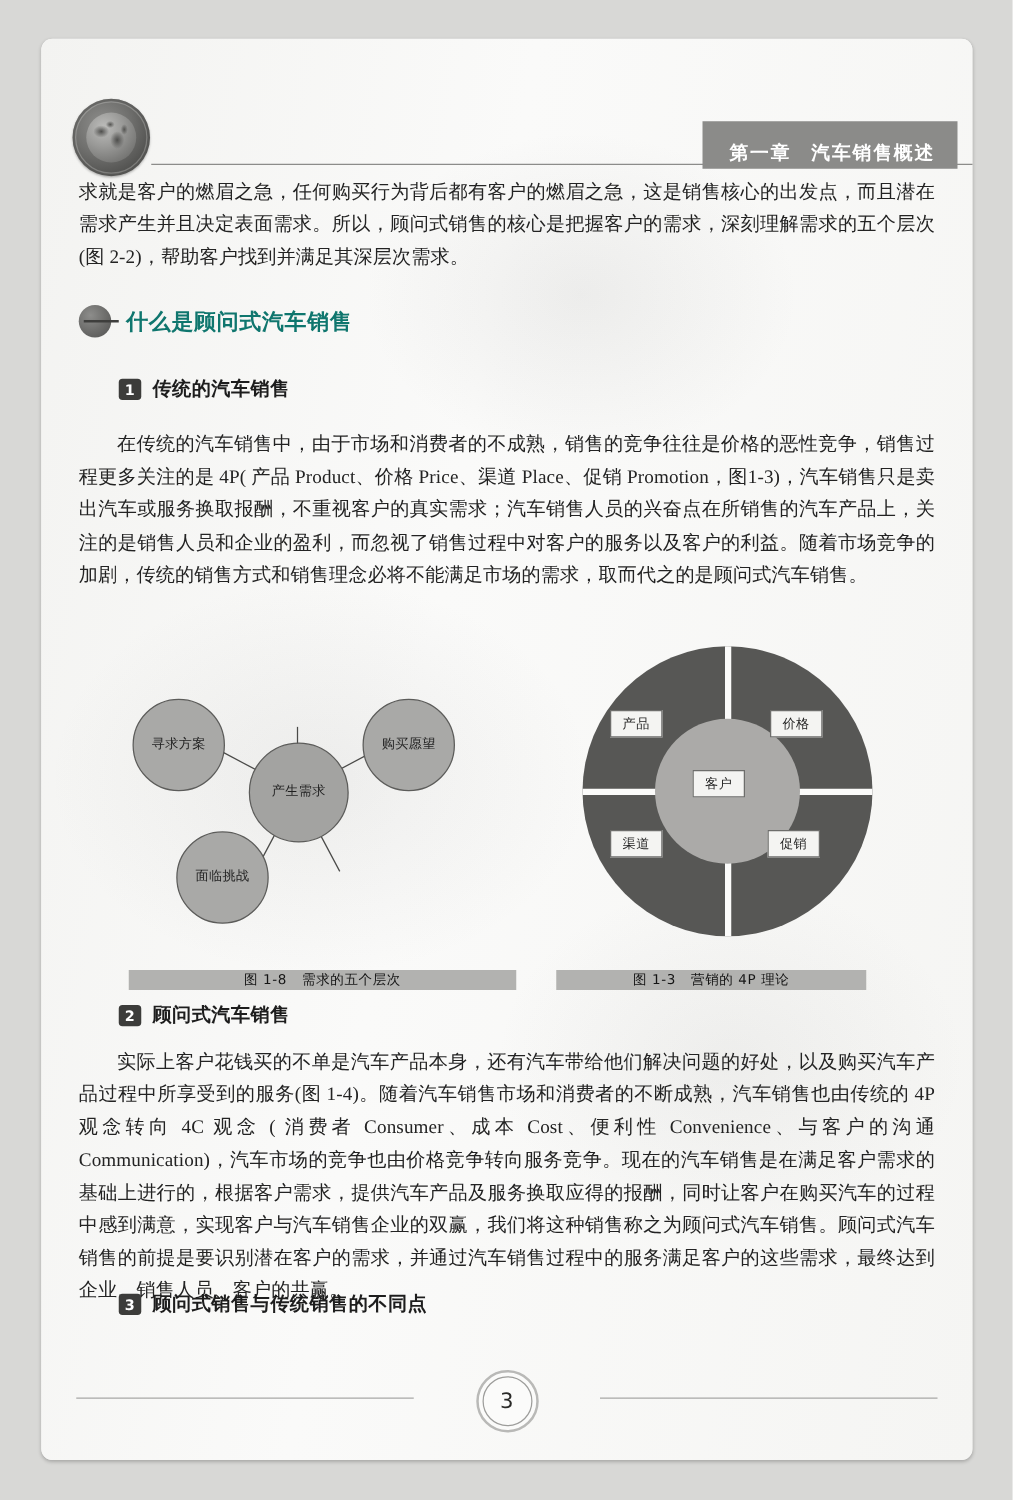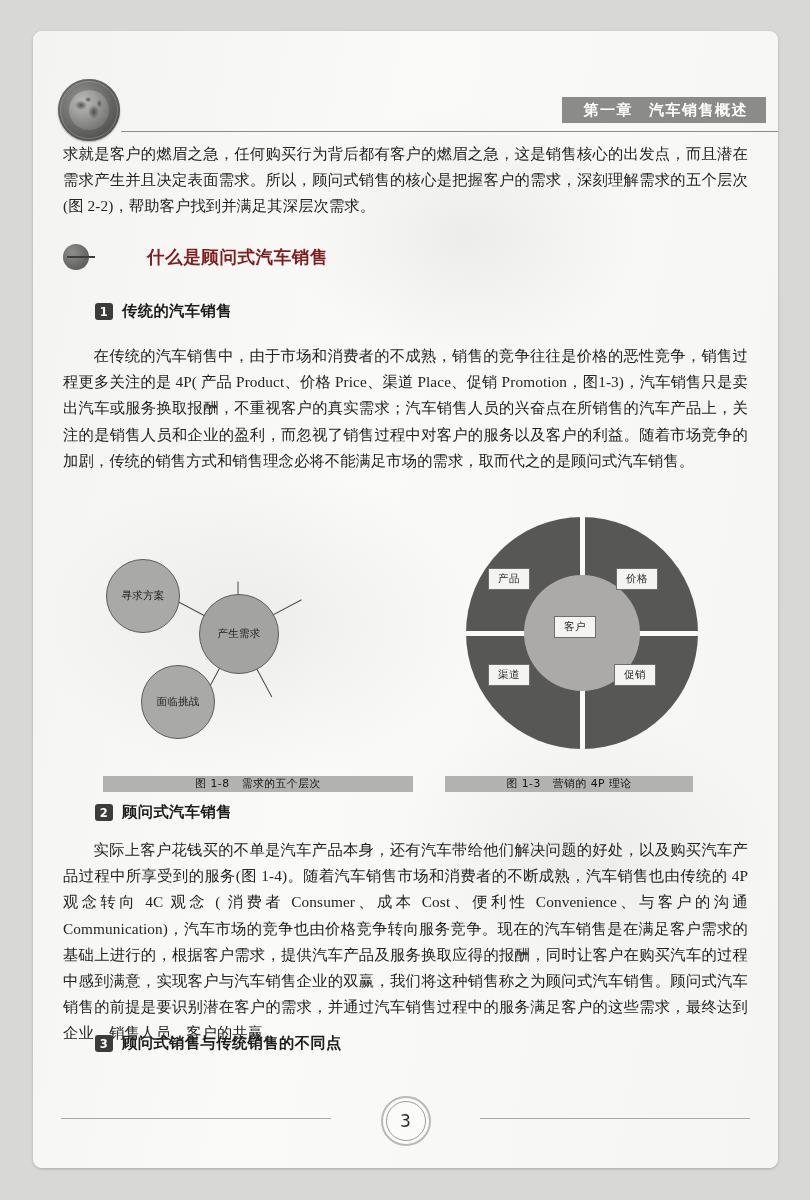--- a/index.html
+++ b/index.html
@@ -101,21 +101,21 @@
     top: 66px;
     height: 26px;
     background: #8b8b89;
     color: #ffffff;
     font-family: "DejaVu Sans", "Liberation Sans", sans-serif;
     font-weight: bold;
     font-size: 15px;
     letter-spacing: 1.5px;
     display: flex;
     align-items: center;
-    padding: 0 18px 0 22px;
+    padding: 12px 18px 0 22px;
   }
   #chapter-banner .ch-num { margin-right: 16px; }
 
   
   .col {
     position: absolute;
     left: 30px;
     width: 685px;
   }
   p.body {
@@ -129,23 +129,22 @@
   }
   p.body.indent { text-indent: 2em; }
 
   
   .h-section {
     display: flex;
     align-items: center;
     font-family: "DejaVu Sans", "Liberation Sans", sans-serif;
     font-weight: bold;
     font-size: 17.5px;
-    color: #7f1d1d;
+    color: #0f766e;
     letter-spacing: 0.6px;
-    gap: 46px;
   }
   .h-section .bullet {
     position: relative;
     width: 26px;
     height: 26px;
     border-radius: 50%;
     background: radial-gradient(circle at 36% 32%, #8d8d8b 0%, #6b6b69 55%, #515150 100%);
     margin-right: 8px;
     flex: 0 0 auto;
   }
@@ -337,20 +336,21 @@
 
     <div id="fig12">
 
       <div class="spoke" style="left:160px; top:116px; width:52px; transform:rotate(-90deg);"></div>
       <div class="spoke" style="left:160px; top:116px; width:72px; transform:rotate(-28deg);"></div>
       <div class="spoke" style="left:160px; top:116px; width:72px; transform:rotate(62deg);"></div>
       <div class="spoke" style="left:160px; top:116px; width:72px; transform:rotate(118deg);"></div>
       <div class="spoke" style="left:160px; top:116px; width:72px; transform:rotate(208deg);"></div>
 
       <div class="node center" style="left:121px; top:77px; width:78px; height:78px;">产生需求</div>
+      <div class="node" style="left:212px; top:42px; width:72px; height:72px;">购买愿望</div>
       <div class="node" style="left:63px; top:148px; width:72px; height:72px;">面临挑战</div>
       <div class="node" style="left:28px; top:42px; width:72px; height:72px;">寻求方案</div>
     </div>
 
     <div class="caption-bar" style="left:70px; top:745px; width:310px;">
       <span class="cap-num">图 1-8</span>
       <span>需求的五个层次</span>
     </div>
 
     <div id="fig13">

